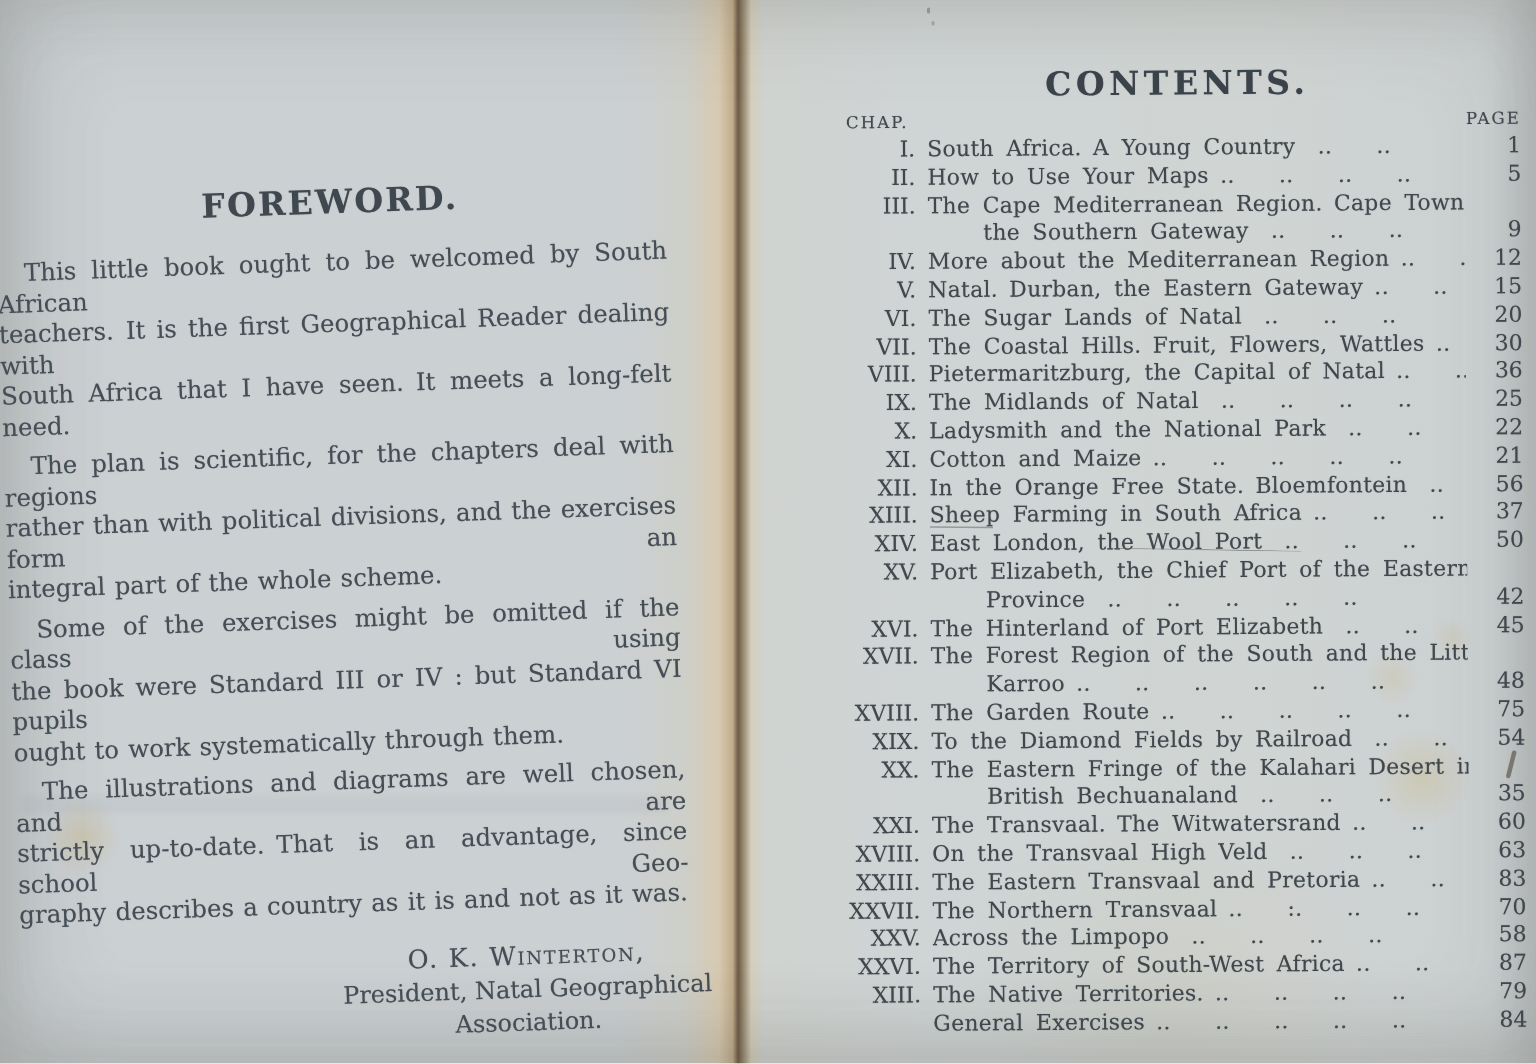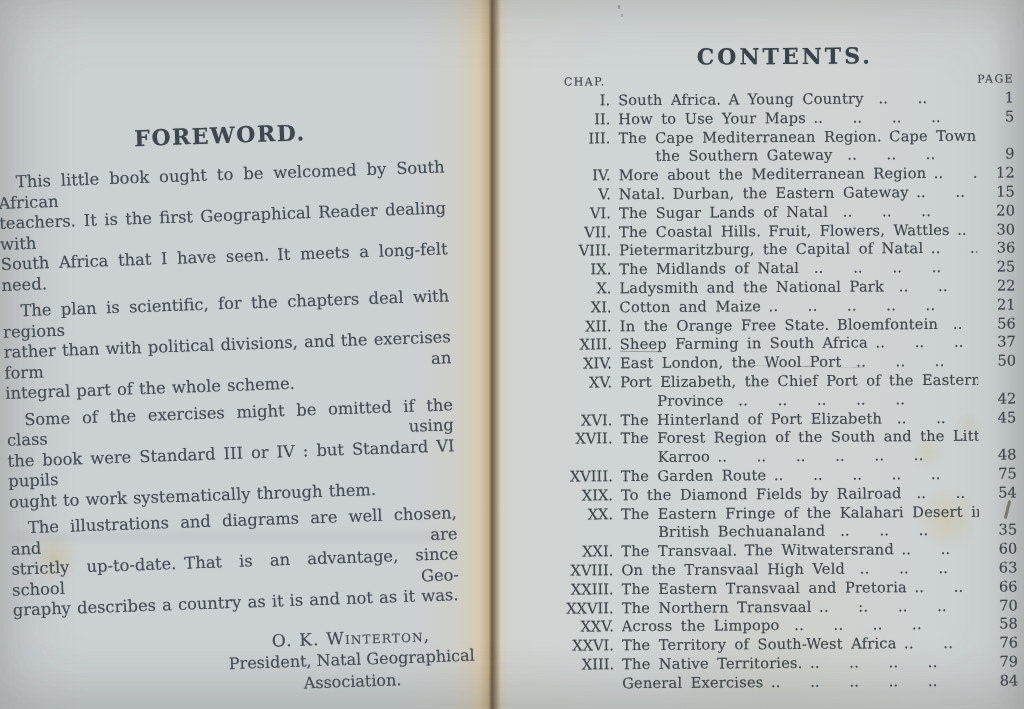--- a/index.html
+++ b/index.html
@@ -244,36 +244,36 @@
         <span class="toc-page">60</span>
       </div>
         <div class="toc-row">
         <span class="toc-num">XVIII.</span>
         <span class="toc-title"><span>On the Transvaal High Veld</span><span> ..  ..  ..</span></span>
         <span class="toc-page">63</span>
       </div>
         <div class="toc-row">
         <span class="toc-num">XXIII.</span>
         <span class="toc-title"><span>The Eastern Transvaal and Pretoria</span><span> ..  ..</span></span>
-        <span class="toc-page">66</span>
+        <span class="toc-page">83</span>
       </div>
         <div class="toc-row">
         <span class="toc-num">XXVII.</span>
         <span class="toc-title"><span>The Northern Transvaal</span><span> ..  :.  ..  ..</span></span>
         <span class="toc-page">70</span>
       </div>
         <div class="toc-row">
         <span class="toc-num">XXV.</span>
         <span class="toc-title"><span>Across the Limpopo</span><span> ..  ..  ..  ..</span></span>
         <span class="toc-page">58</span>
       </div>
         <div class="toc-row">
         <span class="toc-num">XXVI.</span>
         <span class="toc-title"><span>The Territory of South-West Africa</span><span> ..  ..</span></span>
-        <span class="toc-page">76</span>
+        <span class="toc-page">87</span>
       </div>
         <div class="toc-row">
         <span class="toc-num">XIII.</span>
         <span class="toc-title"><span>The Native Territories.</span><span> ..  ..  ..  ..</span></span>
         <span class="toc-page">79</span>
       </div>
         <div class="toc-row">
         <span class="toc-num"></span>
         <span class="toc-title"><span>General Exercises</span><span> ..  ..  ..  ..  ..</span></span>
         <span class="toc-page">84</span>

